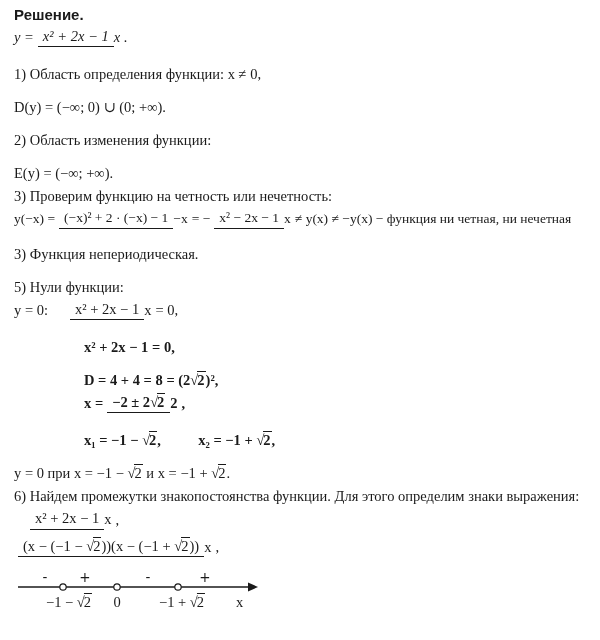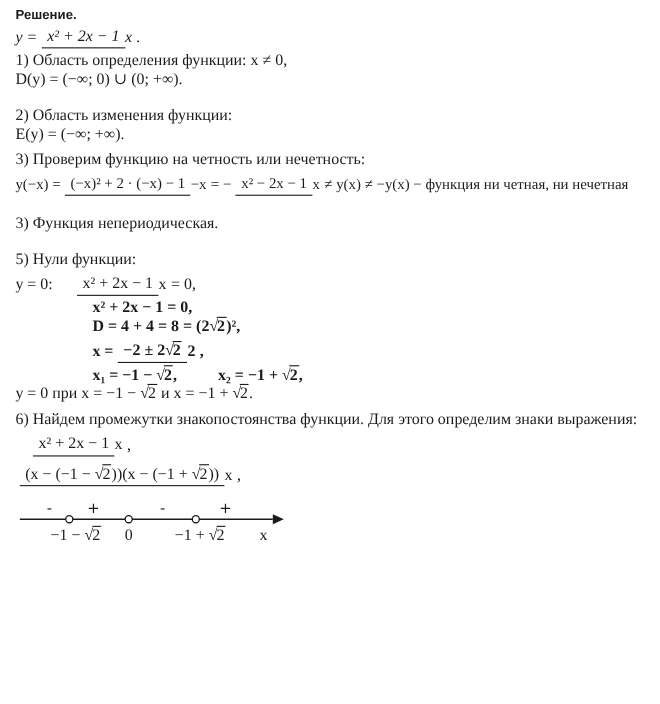--- a/index.html
+++ b/index.html
@@ -4,23 +4,23 @@
 <style>
   html, body { margin: 0; padding: 0; background: #ffffff; }
   body {
     width: 600px; height: 640px; overflow: hidden;
     font-family: "Liberation Serif", "DejaVu Serif", serif;
     font-size: 14.5px; color: #1a1a1a;
   }
   .doc { padding: 6px 14px 0 14px; }
   .heading {
     font-family: "Liberation Sans", "DejaVu Sans", sans-serif;
-    font-weight: bold; font-size: 12px; margin-bottom: 2px;
+    font-weight: bold; font-size: 15px; margin-bottom: 2px;
   }
-  .line { line-height: 17px; margin-top: 0; white-space: nowrap; }
+  .line { line-height: 17px; margin-top: 16px; white-space: nowrap; }
   .mrow { display: flex; align-items: center; white-space: nowrap; margin-top: 2px; }
   .mrow > span { flex: 0 0 auto; }
   .frac { display: inline-flex; flex-direction: row; text-align: center;
           vertical-align: middle; margin: 3px 4px; line-height: 1.2; }
   .frac .num { padding: 0 5px 1px 5px; border-bottom: 1.2px solid #1a1a1a; }
   .frac .den { padding-top: 1px; }
   .ital { font-style: italic; }
   .parity { font-size: 13.5px; align-items: center; }
   .ind { margin-left: 70px; font-weight: bold; }
   .ind12 { margin-left: 12px; }

